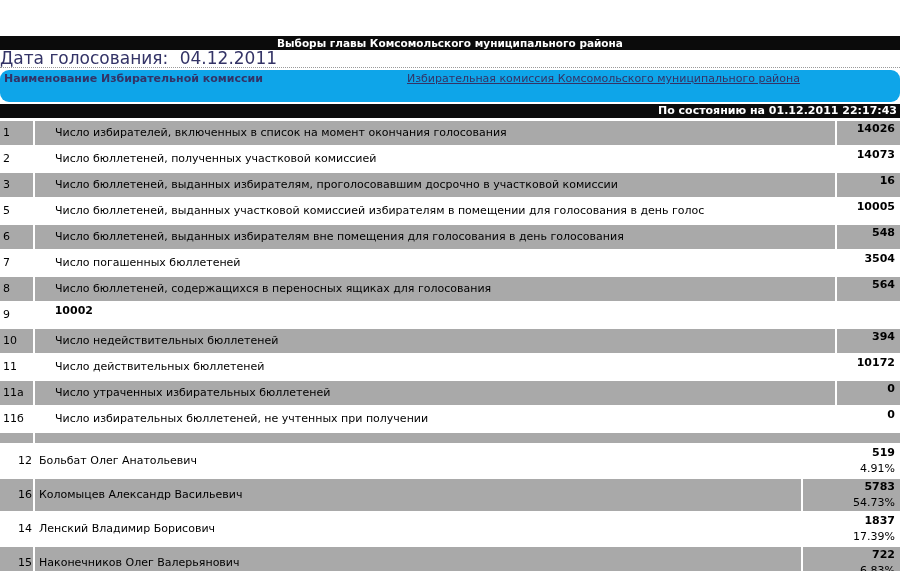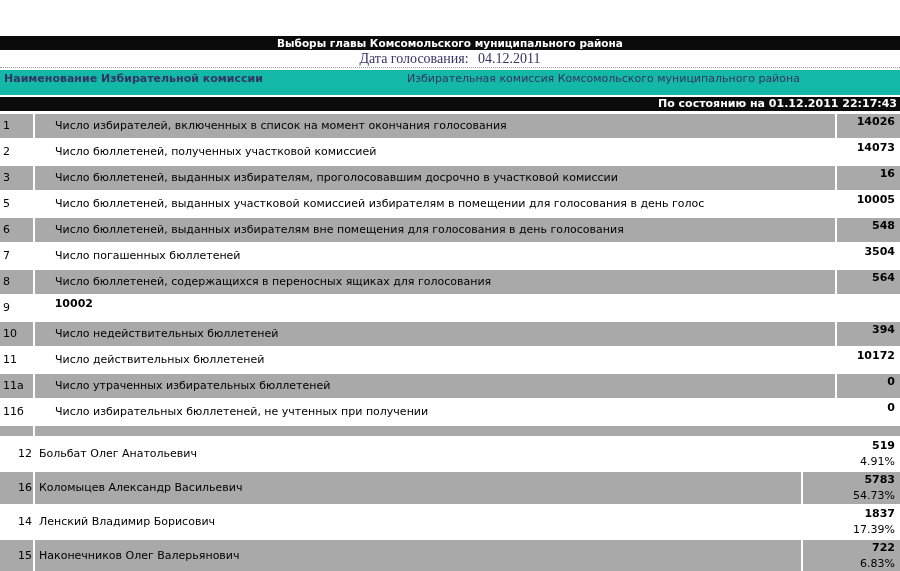--- a/index.html
+++ b/index.html
@@ -12,33 +12,33 @@
   .page { width:900px;margin-top:36px; }
 
   
   .titlebar {
     height:14px; background:#0b0b0b; color:#ffffff;
     font-size:10.5px; font-weight:bold; text-align:center; line-height:14px;
   }
 
   
   .daterow {
-    height:18px; line-height:17px; text-align:center;
-    color:#333366; font-size:14px;
-    border-bottom:1px dotted #999999; margin-bottom:2px;font-family:Liberation Serif, serif;
+    height:18px; line-height:17px; 
+    color:#333366; font-size:17px;
+    border-bottom:1px dotted #999999; margin-bottom:2px;
   }
   .daterow .date-value { margin-left:6px; }
 
   
   .header-row {
-    height:25px; background:#14b8a6; display:flex;
-    color:#333366; line-height:18px; margin-bottom:2px;
+    height:32px; background:#0ea5e9; display:flex;
+    color:#333366; line-height:18px; margin-bottom:2px;border-radius:9px;
   }
   .header-row .hleft  { width:45%; padding-left:4px; font-weight:bold; }
-  .header-row .hright { flex:1; padding-left:2px; }
+  .header-row .hright { flex:1; padding-left:2px;text-decoration:underline; }
 
   
   .statusbar {
     height:14px; background:#0b0b0b; color:#ffffff;
     font-weight:bold; text-align:right; line-height:14px;
     padding-right:3px; margin-bottom:3px;
   }
 
   
   .row { display:flex; column-gap:2px; margin-bottom:2px; }

